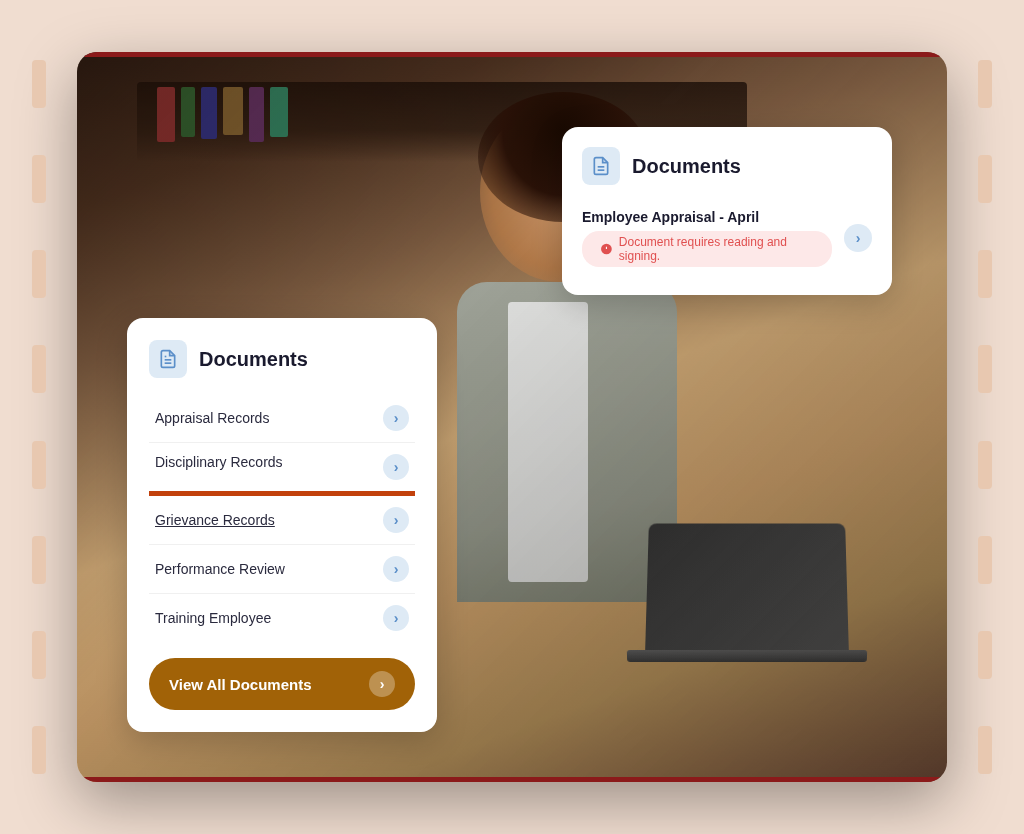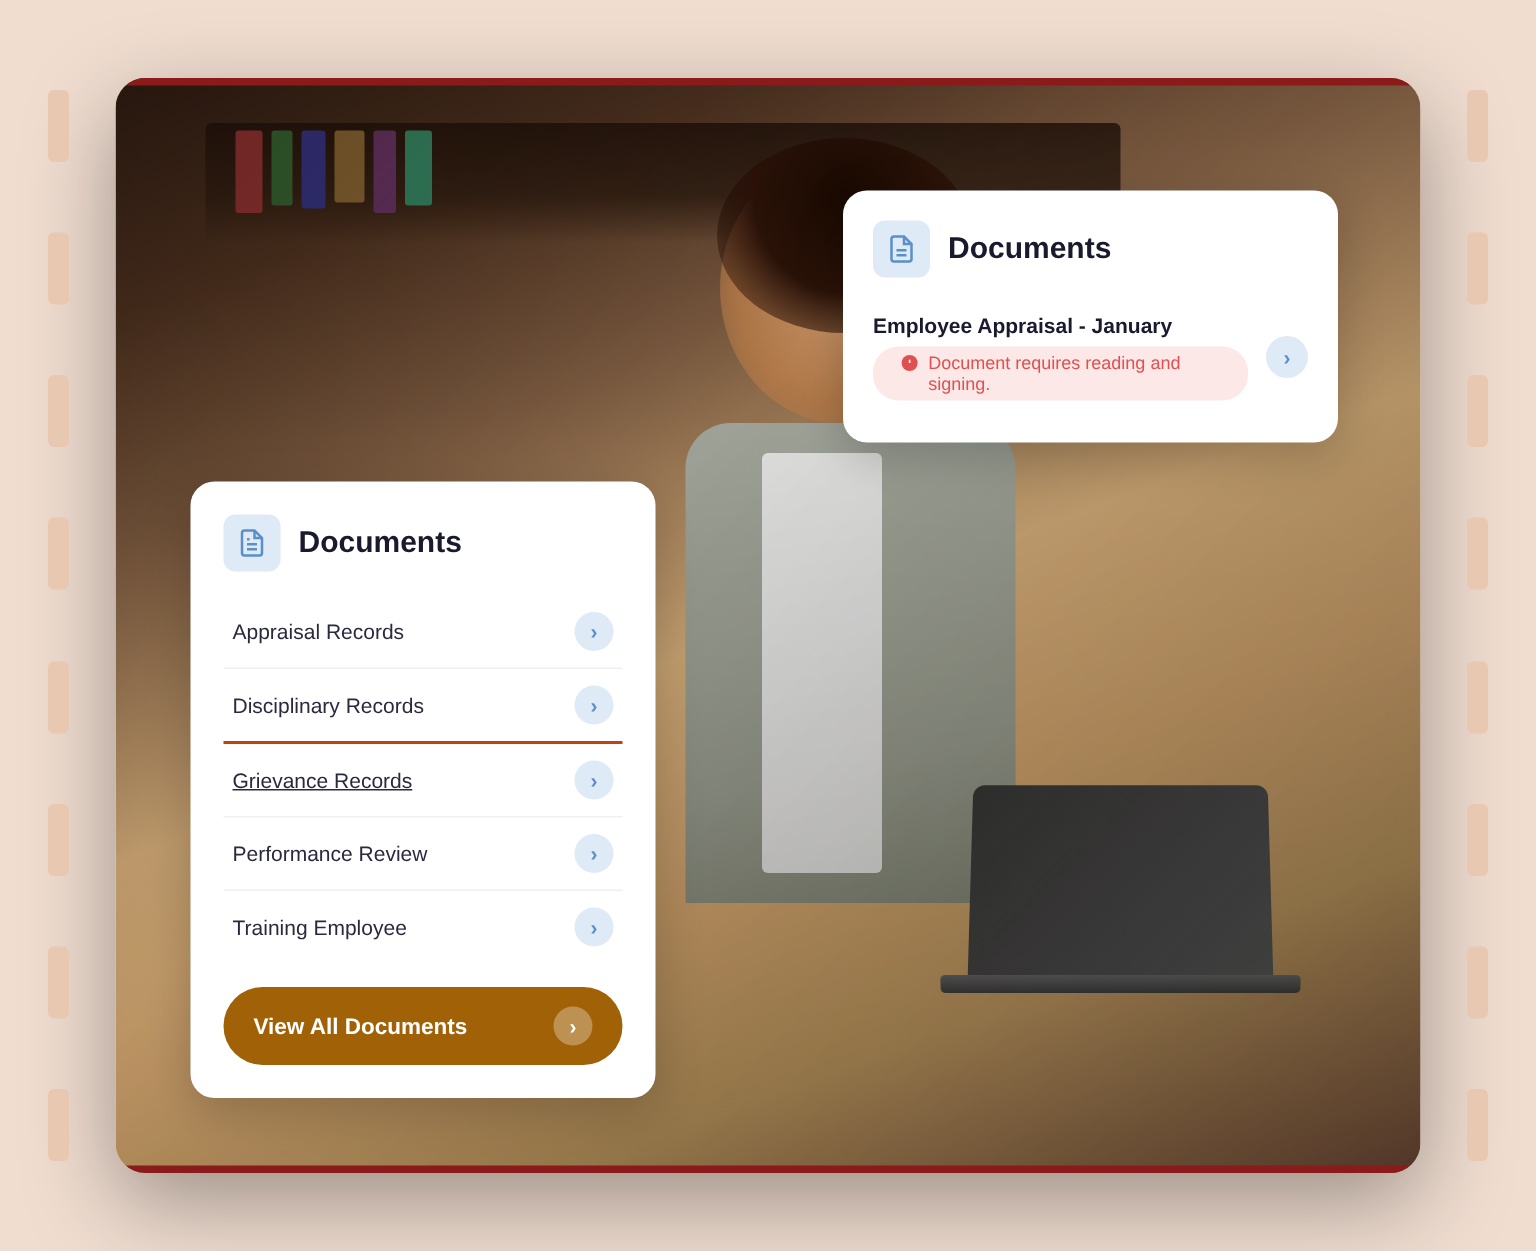--- a/index.html
+++ b/index.html
@@ -88,21 +88,21 @@
           </svg>
         </div>
         <span style="font-size:20px;font-weight:700;color:#1a1a2e;">Documents</span>
       </div>
 
       <div style="display:flex;align-items:center;justify-content:space-between;padding:11px 6px;border-bottom:1px solid #f0f0f0;cursor:pointer;">
         <span style="font-size:14px;color:#2a2a3e;font-weight:400;">Appraisal Records</span>
         <div style="width:26px;height:26px;background:#deeaf5;border-radius:50%;display:flex;align-items:center;justify-content:center;color:#5b8fc9;font-size:14px;font-weight:bold;">›</div>
       </div>
 
-      <div style="display:flex;align-items:center;justify-content:space-between;padding:11px 6px;border-bottom:2px solid #c2410c;cursor:pointer;gap:21px;">
+      <div style="display:flex;align-items:flex-start;justify-content:space-between;padding:11px 6px;border-bottom:5px solid #c2410c;cursor:pointer;gap:21px;">
         <span style="font-size:14px;color:#2a2a3e;font-weight:400;">Disciplinary Records</span>
         <div style="width:26px;height:26px;background:#deeaf5;border-radius:50%;display:flex;align-items:center;justify-content:center;color:#5b8fc9;font-size:14px;font-weight:bold;">›</div>
       </div>
 
       <div style="display:flex;align-items:center;justify-content:space-between;padding:11px 6px;border-bottom:1px solid #f0f0f0;cursor:pointer;">
         <span style="font-size:14px;color:#2a2a3e;font-weight:400;text-decoration:underline;">Grievance Records</span>
         <div style="width:26px;height:26px;background:#deeaf5;border-radius:50%;display:flex;align-items:center;justify-content:center;color:#5b8fc9;font-size:14px;font-weight:bold;">›</div>
       </div>
 
       <div style="display:flex;align-items:center;justify-content:space-between;padding:11px 6px;border-bottom:1px solid #f0f0f0;cursor:pointer;">
@@ -131,22 +131,22 @@
             <polyline points="14 2 14 8 20 8"></polyline>
             <line x1="16" y1="13" x2="8" y2="13"></line>
             <line x1="16" y1="17" x2="8" y2="17"></line>
           </svg>
         </div>
         <span style="font-size:20px;font-weight:700;color:#1a1a2e;">Documents</span>
       </div>
 
       <div style="display:flex;align-items:center;justify-content:space-between;padding:8px 0;cursor:pointer;">
         <div style="flex:1;">
-          <div style="font-size:14px;font-weight:600;color:#1a1a2e;margin-bottom:6px;">Employee Appraisal - January</div>
-          <div style="display:inline-flex;gap:6px;background:#fde8e8;border-radius:17px;padding:4px 18px;">
+          <div style="font-size:14px;font-weight:600;color:#1a1a2e;margin-bottom:6px;">Employee Appraisal - April</div>
+          <div style="display:inline-flex;align-items:center;gap:6px;background:#fde8e8;border-radius:17px;padding:4px 18px;">
             <svg width="14" height="14" viewBox="0 0 24 24" fill="#e05050">
               <circle cx="12" cy="12" r="10"></circle>
               <line x1="12" y1="8" x2="12" y2="12" stroke="#fff" stroke-width="2"></line>
               <line x1="12" y1="16" x2="12.01" y2="16" stroke="#fff" stroke-width="2"></line>
             </svg>
             <span style="font-size:12px;color:#e05050;font-weight:500;">Document requires reading and signing.</span>
           </div>
         </div>
         <div style="width:28px;height:28px;background:#deeaf5;border-radius:50%;display:flex;align-items:center;justify-content:center;color:#5b8fc9;font-size:14px;font-weight:bold;margin-left:12px;cursor:pointer;">›</div>
       </div>

